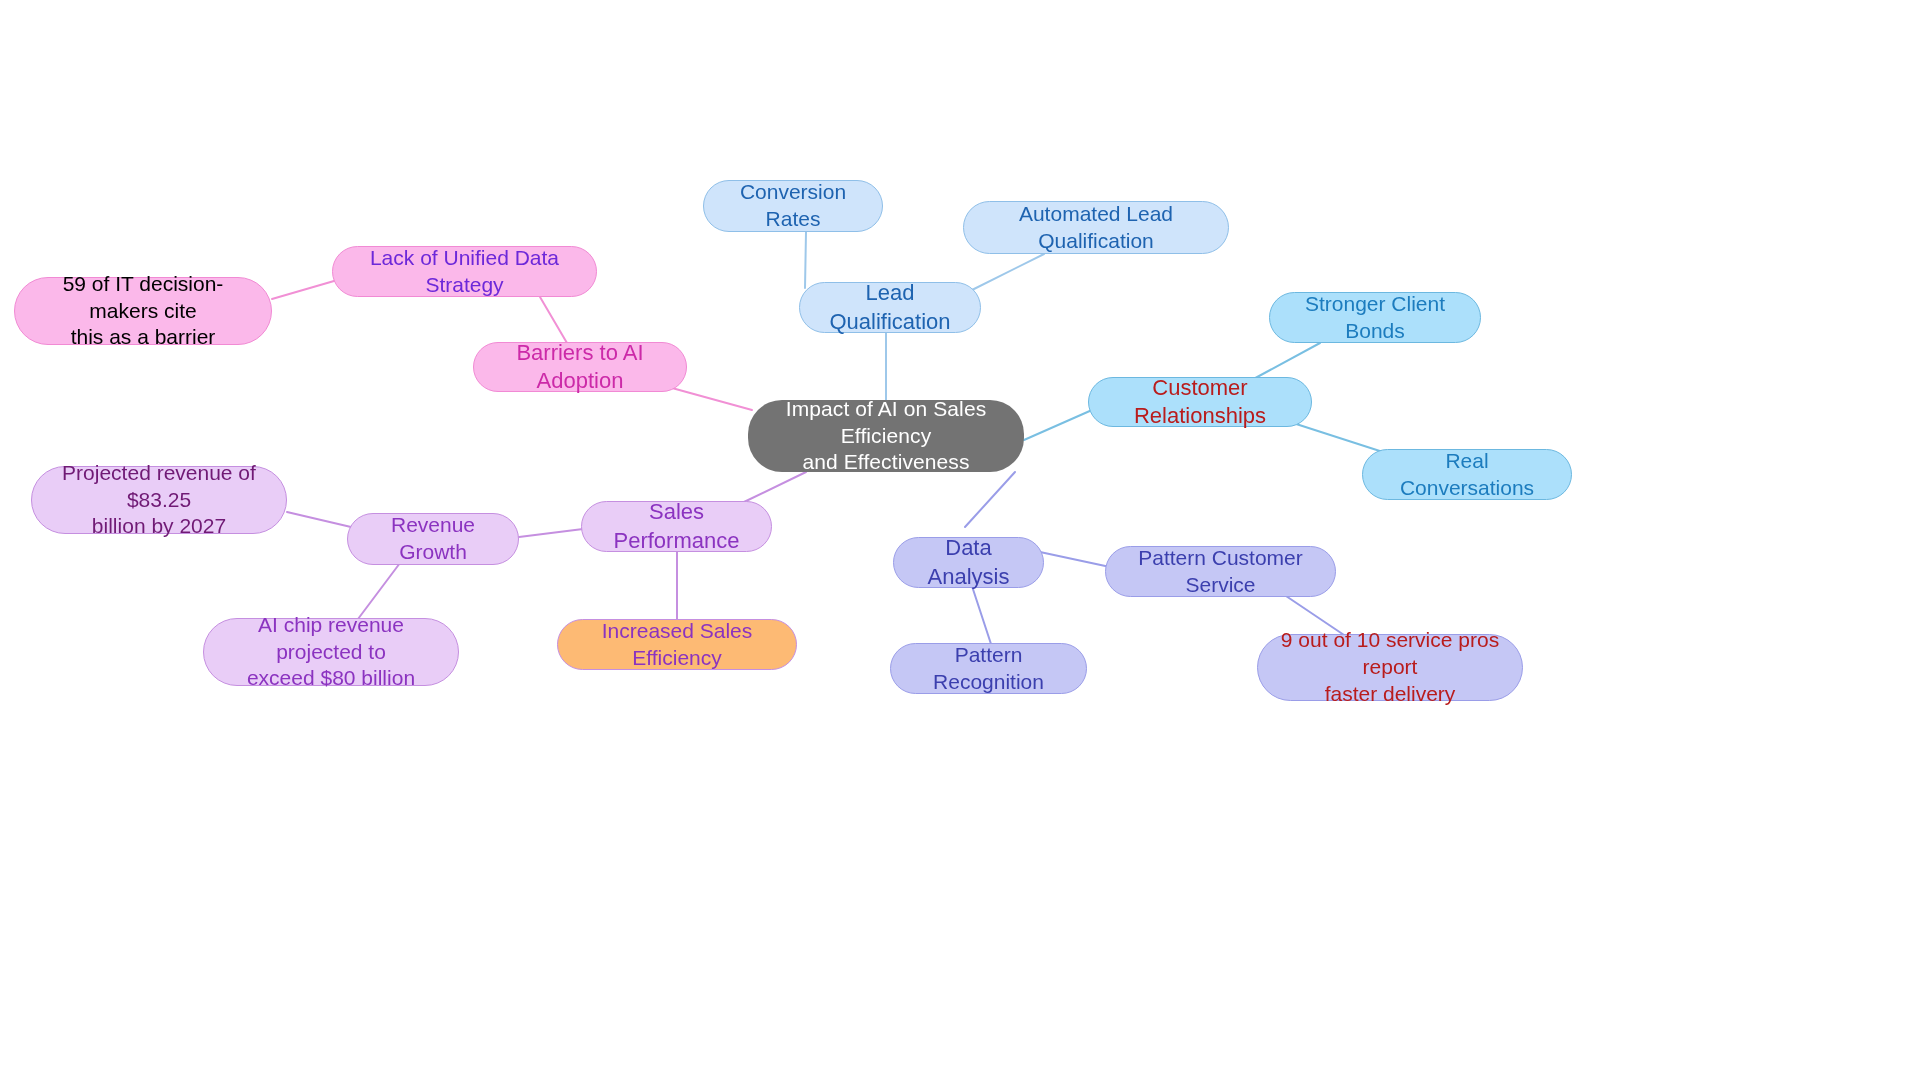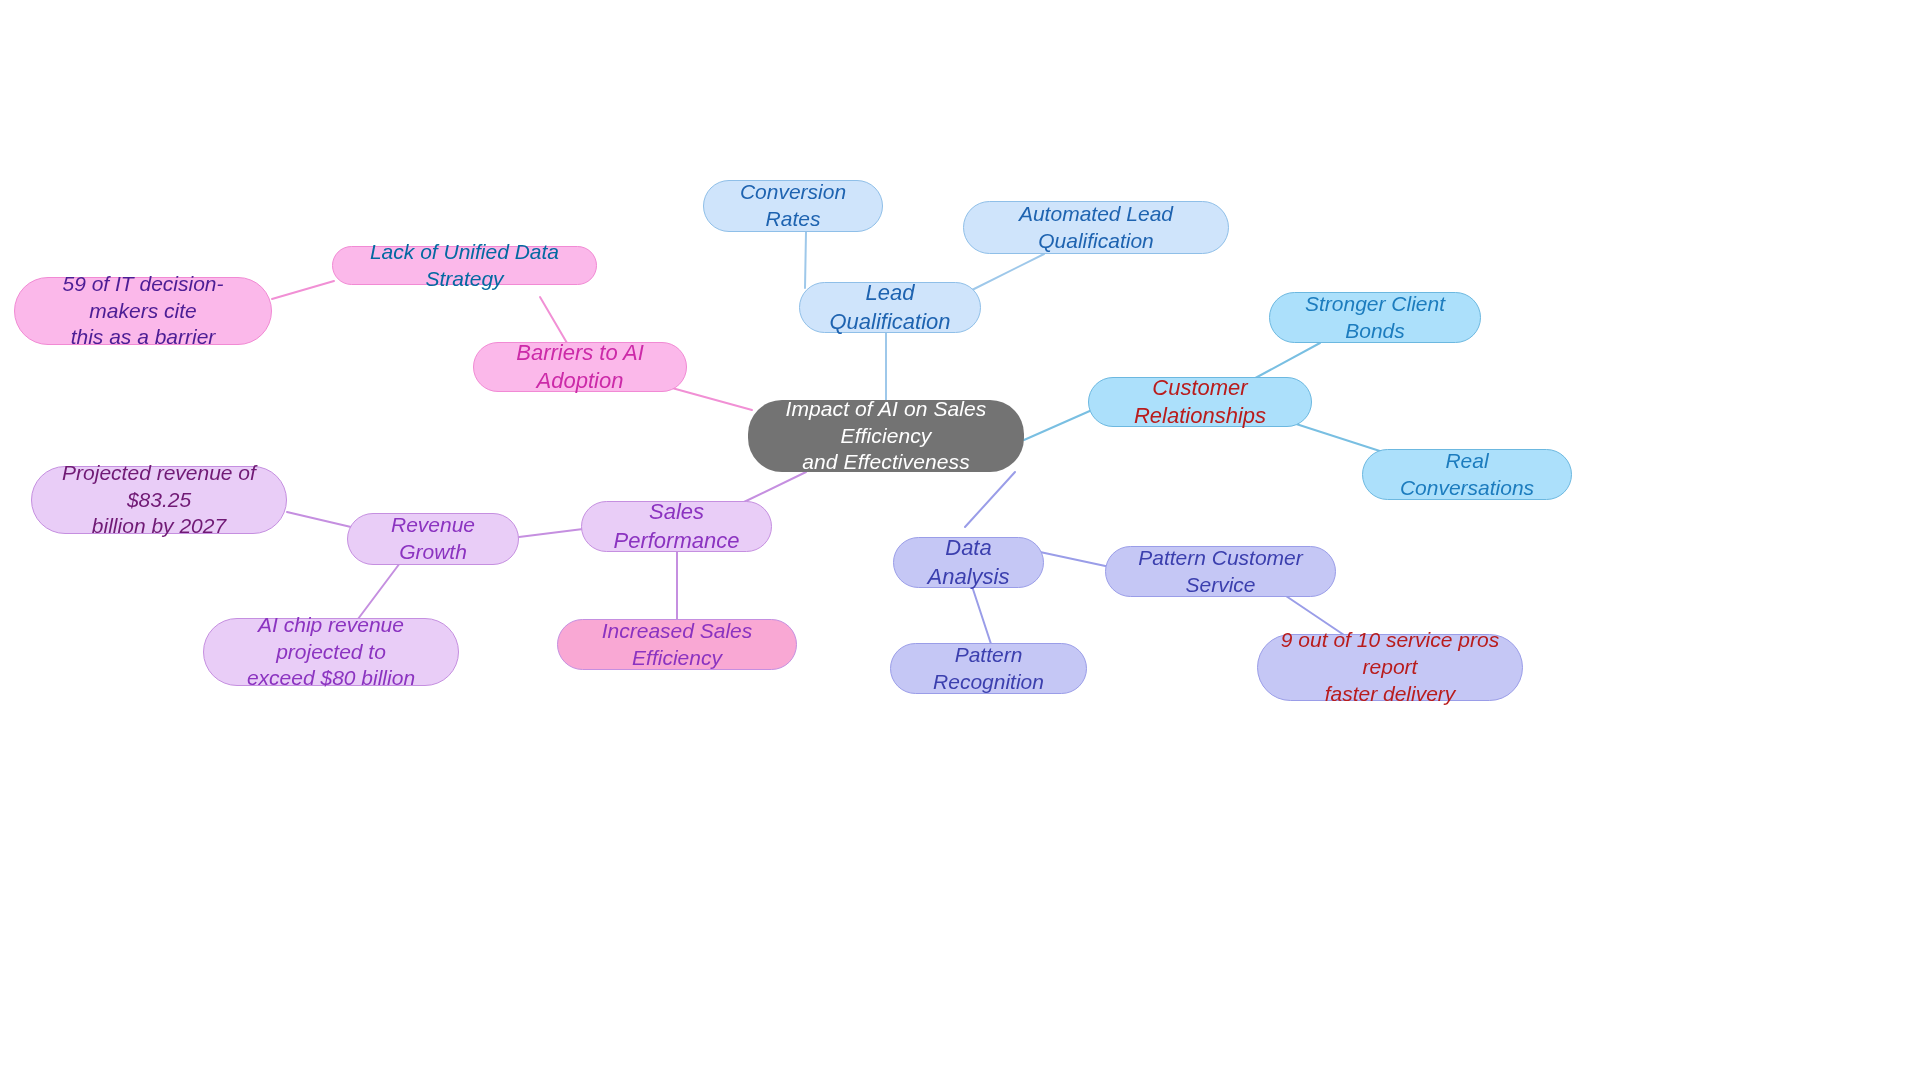--- a/index.html
+++ b/index.html
@@ -29,21 +29,20 @@
     display: flex;
     align-items: center;
     justify-content: flex-end;
     text-align: center;
     border-radius: 999px;
     border-style: solid;
     border-width: 1.5px;
     line-height: 1.28;
     padding: 6px 14px;
     white-space: pre-line;
-    font-style: italic;
   }
   .node.root {
     border-radius: 34px;
     border-width: 0;
     background: #737373;
     color: #ffffff;
     font-size: 21px;
     letter-spacing: .1px;
   }
   .node.lvl1 { font-size: 22px; }
@@ -82,23 +81,23 @@
       <div class="node lvl1" style="left: 1088px; top: 377px; width: 224px; height: 50px; background: rgb(172, 224, 251); border-color: rgb(108, 184, 224); color: #b91c1c;"><span>Customer Relationships</span></div>
       <div class="node lvl2" style="left: 1269px; top: 292px; width: 212px; height: 51px; background: rgb(172, 224, 251); border-color: rgb(108, 184, 224); color: rgb(28, 124, 190);"><span>Stronger Client Bonds</span></div>
       <div class="node lvl2" style="left: 1362px; top: 449px; width: 210px; height: 51px; background: rgb(172, 224, 251); border-color: rgb(108, 184, 224); color: rgb(28, 124, 190);"><span>Real Conversations</span></div>
       <div class="node lvl1" style="left: 893px; top: 525px; width: 151px; height: 51px; background: rgb(197, 199, 245); border-color: rgb(154, 157, 232); color: rgb(59, 63, 174); margin-top: 12px;"><span>Data Analysis</span></div>
       <div class="node lvl2" style="left: 1105px; top: 546px; width: 231px; height: 51px; background: rgb(197, 199, 245); border-color: rgb(154, 157, 232); color: rgb(59, 63, 174);"><span>Pattern Customer Service</span></div>
       <div class="node lvl2" style="left: 890px; top: 643px; width: 197px; height: 51px; background: rgb(197, 199, 245); border-color: rgb(154, 157, 232); color: rgb(59, 63, 174);"><span>Pattern Recognition</span></div>
       <div class="node lvl2" style="left: 1257px; top: 634px; width: 266px; height: 67px; background: rgb(197, 199, 245); border-color: rgb(154, 157, 232); color: #b91c1c;"><span>9 out of 10 service pros report
 faster delivery</span></div>
       <div class="node lvl1" style="left: 581px; top: 501px; width: 191px; height: 51px; background: rgb(233, 205, 247); border-color: rgb(197, 143, 224); color: rgb(139, 51, 192);"><span>Sales Performance</span></div>
       <div class="node lvl2" style="left: 347px; top: 513px; width: 172px; height: 52px; background: rgb(233, 205, 247); border-color: rgb(197, 143, 224); color: rgb(139, 51, 192);"><span>Revenue Growth</span></div>
-      <div class="node lvl2" style="left: 557px; top: 619px; width: 240px; height: 51px; background: #f9a8d4; border-color: rgb(197, 143, 224); color: rgb(139, 51, 192);"><span>Increased Sales Efficiency</span></div>
+      <div class="node lvl2" style="left: 557px; top: 619px; width: 240px; height: 51px; background: #fdba74; border-color: rgb(197, 143, 224); color: rgb(139, 51, 192);"><span>Increased Sales Efficiency</span></div>
       <div class="node lvl2" style="left: 31px; top: 466px; width: 256px; height: 68px; background: rgb(233, 205, 247); border-color: rgb(197, 143, 224); color: #701a75;"><span>Projected revenue of $83.25
 billion by 2027</span></div>
       <div class="node lvl2" style="left: 203px; top: 618px; width: 256px; height: 68px; background: rgb(233, 205, 247); border-color: rgb(197, 143, 224); color: rgb(139, 51, 192);"><span>AI chip revenue projected to
 exceed $80 billion</span></div>
       <div class="node lvl1" style="left: 473px; top: 342px; width: 214px; height: 50px; background: rgb(251, 184, 234); border-color: rgb(241, 138, 212); color: rgb(204, 42, 168);"><span>Barriers to AI Adoption</span></div>
-      <div class="node lvl2" style="left: 332px; top: 246px; width: 265px; height: 39px; background: rgb(251, 184, 234); border-color: rgb(241, 138, 212); color: #0369a1;"><span>Lack of Unified Data Strategy</span></div>
-      <div class="node lvl2" style="left: 14px; top: 277px; width: 258px; height: 68px; background: rgb(251, 184, 234); border-color: rgb(241, 138, 212); color: #4c1d95;"><span>59 of IT decision-makers cite
+      <div class="node lvl2" style="left: 332px; top: 246px; width: 265px; height: 51px; background: rgb(251, 184, 234); border-color: rgb(241, 138, 212); color: #6d28d9;"><span>Lack of Unified Data Strategy</span></div>
+      <div class="node lvl2" style="left: 14px; top: 277px; width: 258px; height: 68px; background: rgb(251, 184, 234); border-color: rgb(241, 138, 212); color: #000000;"><span>59 of IT decision-makers cite
 this as a barrier</span></div>
     </div>
 </div>
 
 </body></html>

